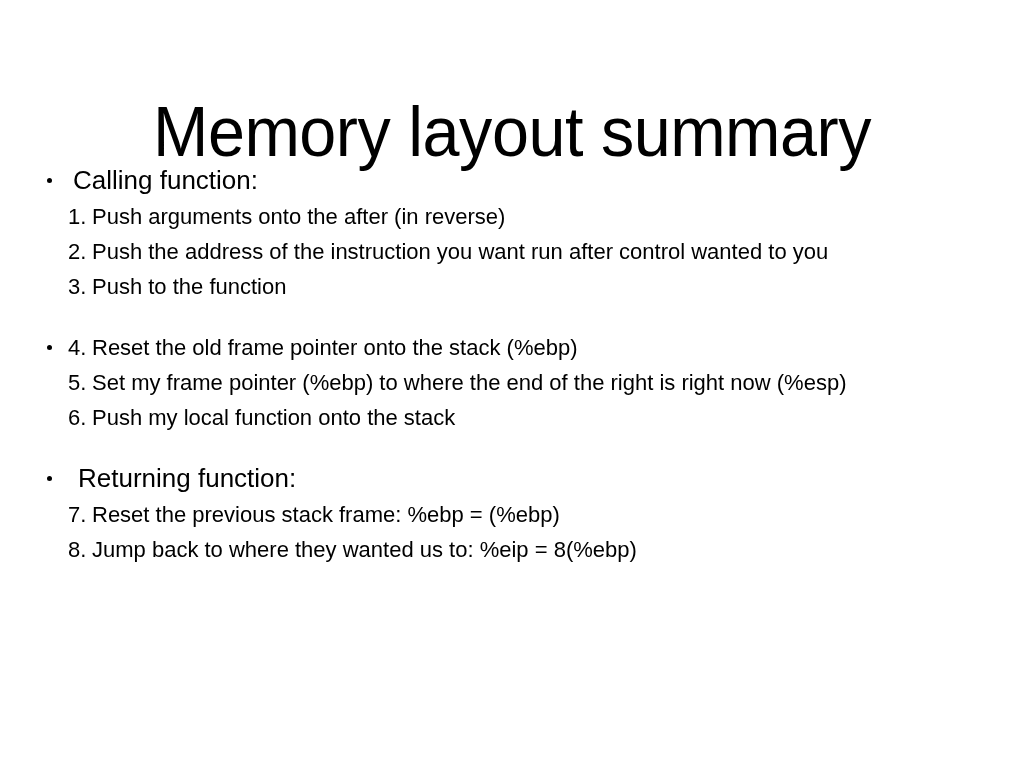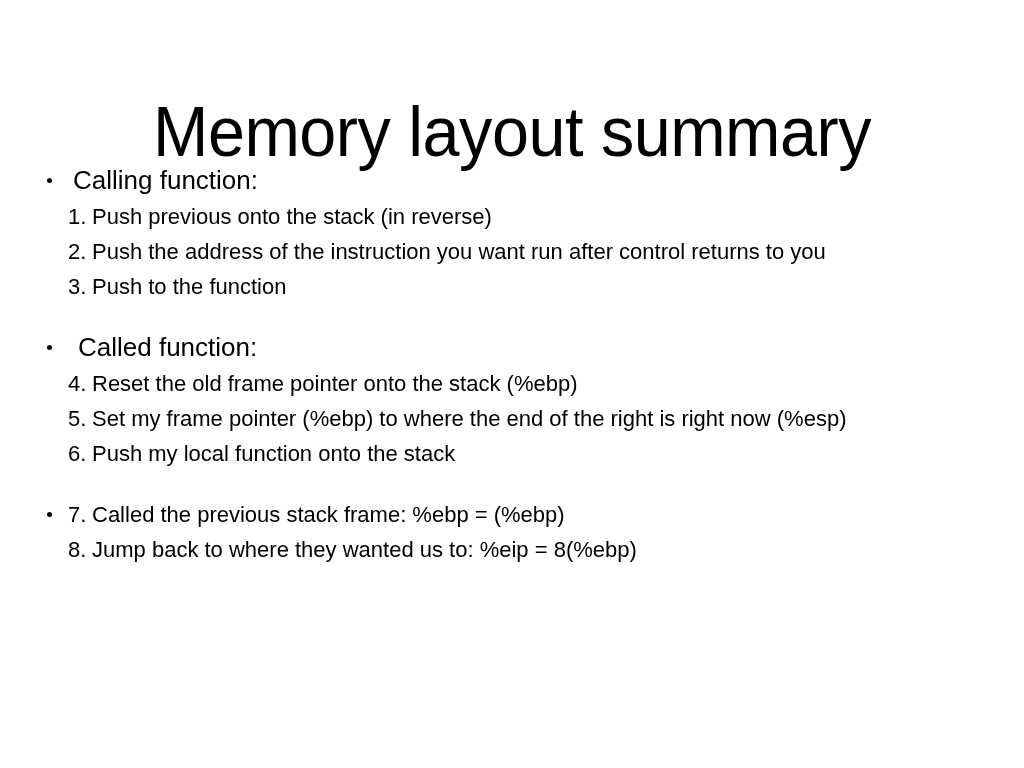--- a/index.html
+++ b/index.html
@@ -118,62 +118,62 @@
   <div class="body-area">
 
     <div class="section">
       <div class="section-head">
         <span class="bullet-dot"></span>
         <span>Calling function:</span>
       </div>
       <ol class="num-list">
         <li class="num-item">
           <span class="num">1.</span>
-          <span class="txt">Push previous onto the stack (in reverse)</span>
+          <span class="txt">Push arguments onto the after (in reverse)</span>
         </li>
         <li class="num-item">
           <span class="num">2.</span>
-          <span class="txt">Push the address of the instruction you want run after control returns to you</span>
+          <span class="txt">Push the address of the instruction you want run after control wanted to you</span>
         </li>
         <li class="num-item">
           <span class="num">3.</span>
           <span class="txt">Push to the function</span>
         </li>
       </ol>
     </div>
 
     <div class="section">
       <div class="section-head indented">
         <span class="bullet-dot"></span>
-        <span>Called function:</span>
       </div>
       <ol class="num-list">
         <li class="num-item">
           <span class="num">4.</span>
           <span class="txt">Reset the old frame pointer onto the stack (%ebp)</span>
         </li>
         <li class="num-item">
           <span class="num">5.</span>
           <span class="txt">Set my frame pointer (%ebp) to where the end of the right is right now (%esp)</span>
         </li>
         <li class="num-item">
           <span class="num">6.</span>
           <span class="txt">Push my local function onto the stack</span>
         </li>
       </ol>
     </div>
 
     <div class="section">
       <div class="section-head indented">
         <span class="bullet-dot"></span>
+        <span>Returning function:</span>
       </div>
       <ol class="num-list">
         <li class="num-item">
           <span class="num">7.</span>
-          <span class="txt">Called the previous stack frame: %ebp = (%ebp)</span>
+          <span class="txt">Reset the previous stack frame: %ebp = (%ebp)</span>
         </li>
         <li class="num-item">
           <span class="num">8.</span>
           <span class="txt">Jump back to where they wanted us to: %eip = 8(%ebp)</span>
         </li>
       </ol>
     </div>
 
   </div>
 </div>

